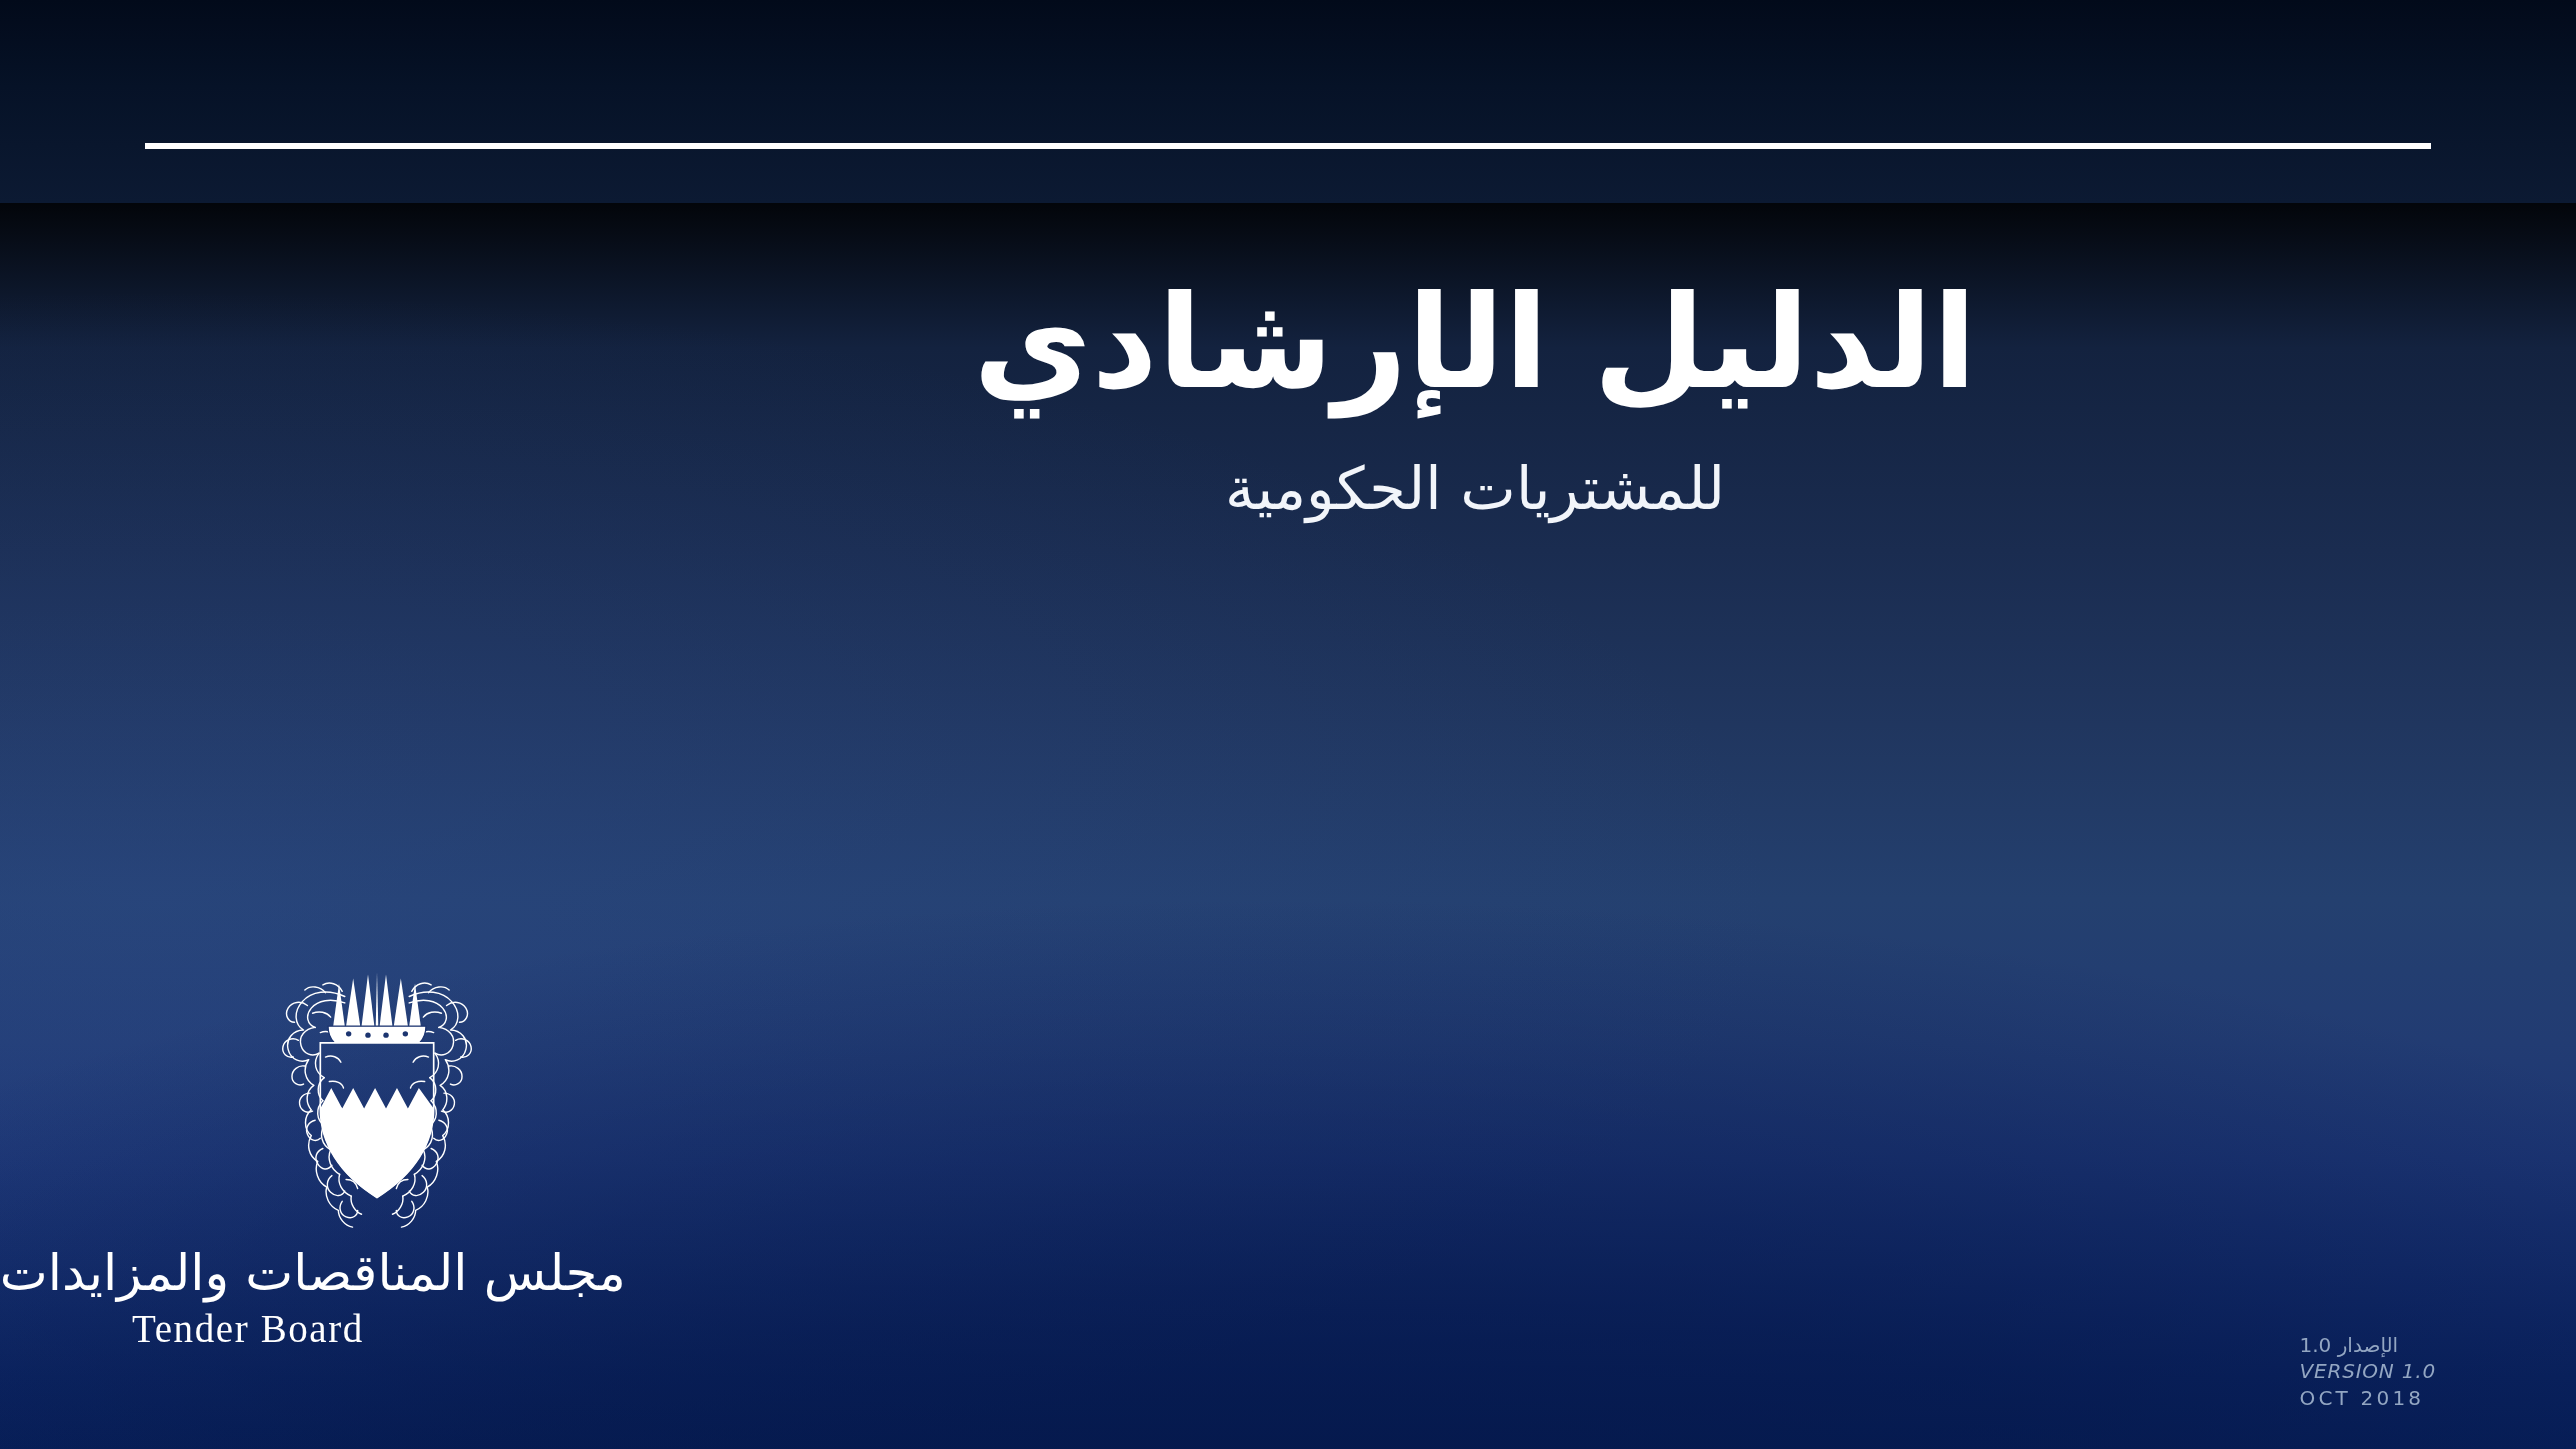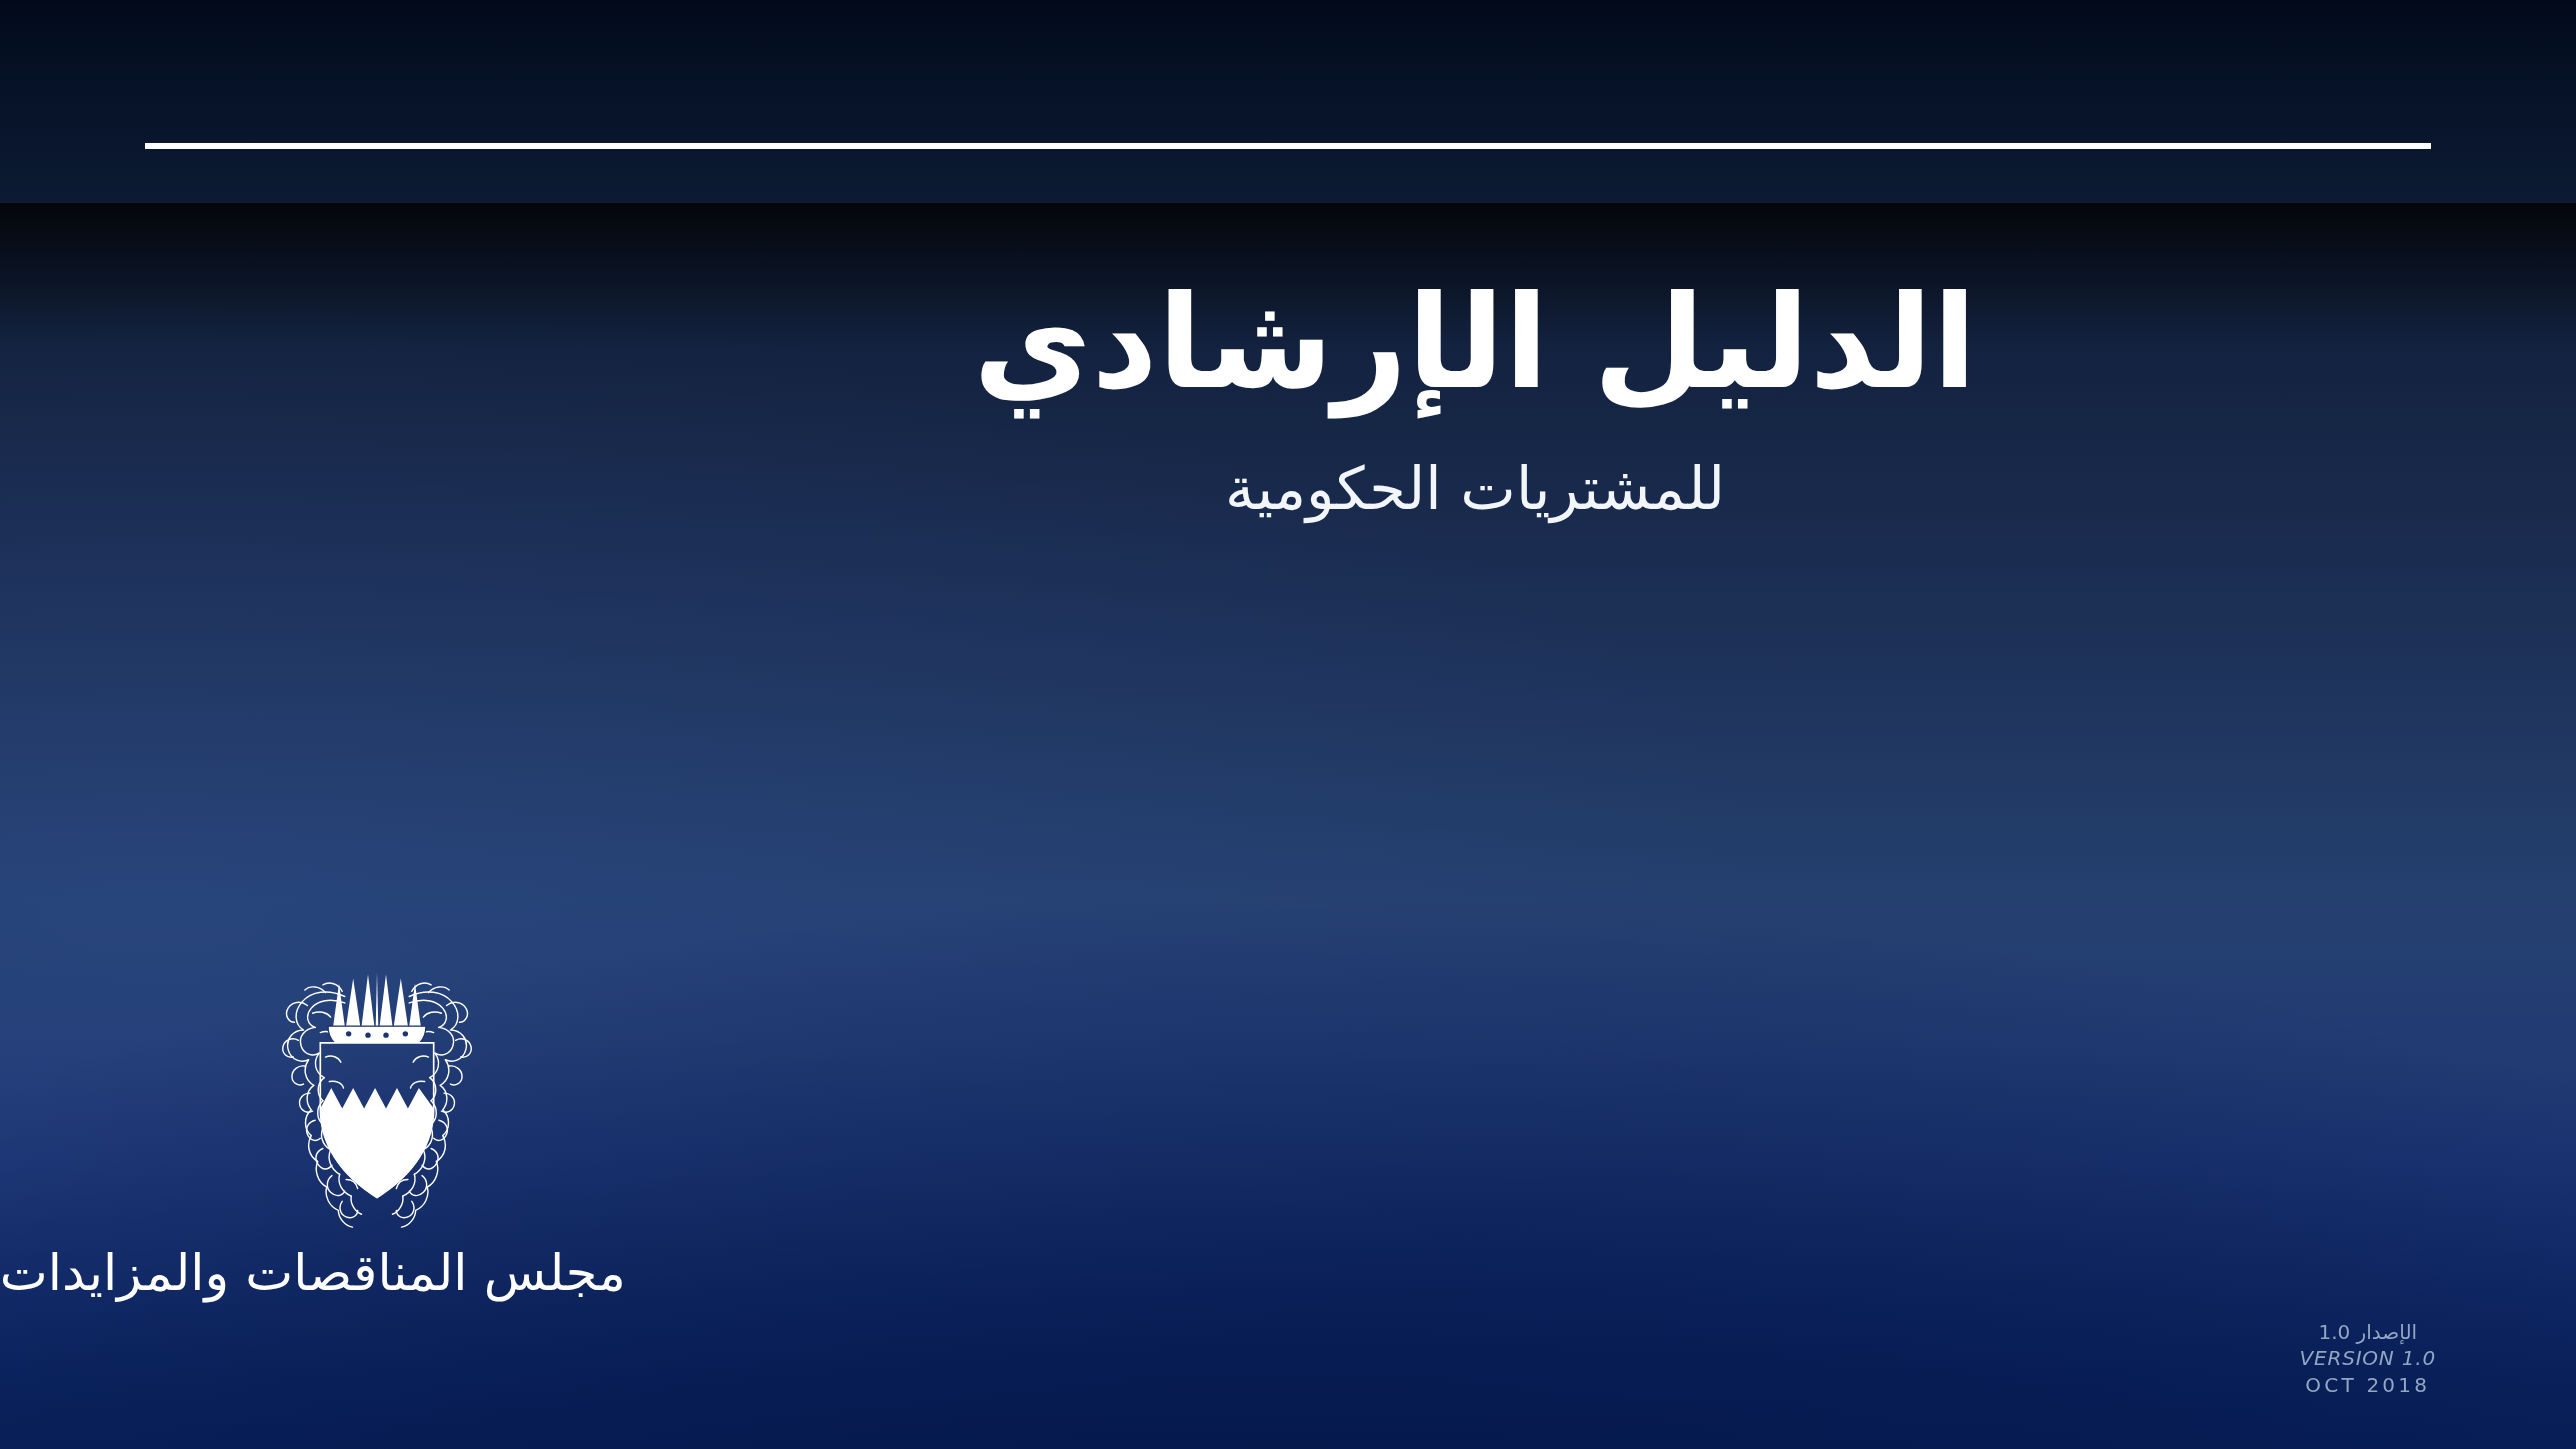--- a/index.html
+++ b/index.html
@@ -104,22 +104,22 @@
     line-height: 1;
     letter-spacing: 1.6px;
     font-family: "Liberation Serif", "DejaVu Serif", serif;
     direction: ltr;
   }
 
   
   .version-block {
     position: absolute;
     right: 140px;
-    bottom: 51px;
-    text-align: center;
+    bottom: 38px;
+    text-align: left;
     color: #93a6c2;
   }
   .ver-line {
     font-size: 20px;
     line-height: 1.32;
     white-space: nowrap;
     font-weight: 400;
   }
   .ver-ar { direction: rtl; letter-spacing: 0.3px; }
   .ver-en { direction: ltr; letter-spacing: 0.8px; font-style: italic; }
@@ -254,20 +254,21 @@
                    L265,194 L288,226
                    L288,228
                    C288,281 258,329 200,365
                    C142,329 112,281 112,228 Z" fill="#ffffff"></path>
         </g>
       </svg>
     </div>
 
     <div class="board-ar">مجلس المناقصات والمزايدات</div>
 
+    <div class="board-en">Tender Board</div>
   </div>
 
   <div class="version-block">
     <div class="ver-line ver-ar">الإصدار 1.0</div>
     <div class="ver-line ver-en">VERSION 1.0</div>
     <div class="ver-line ver-date">OCT 2018</div>
   </div>
 
 </div>
 

